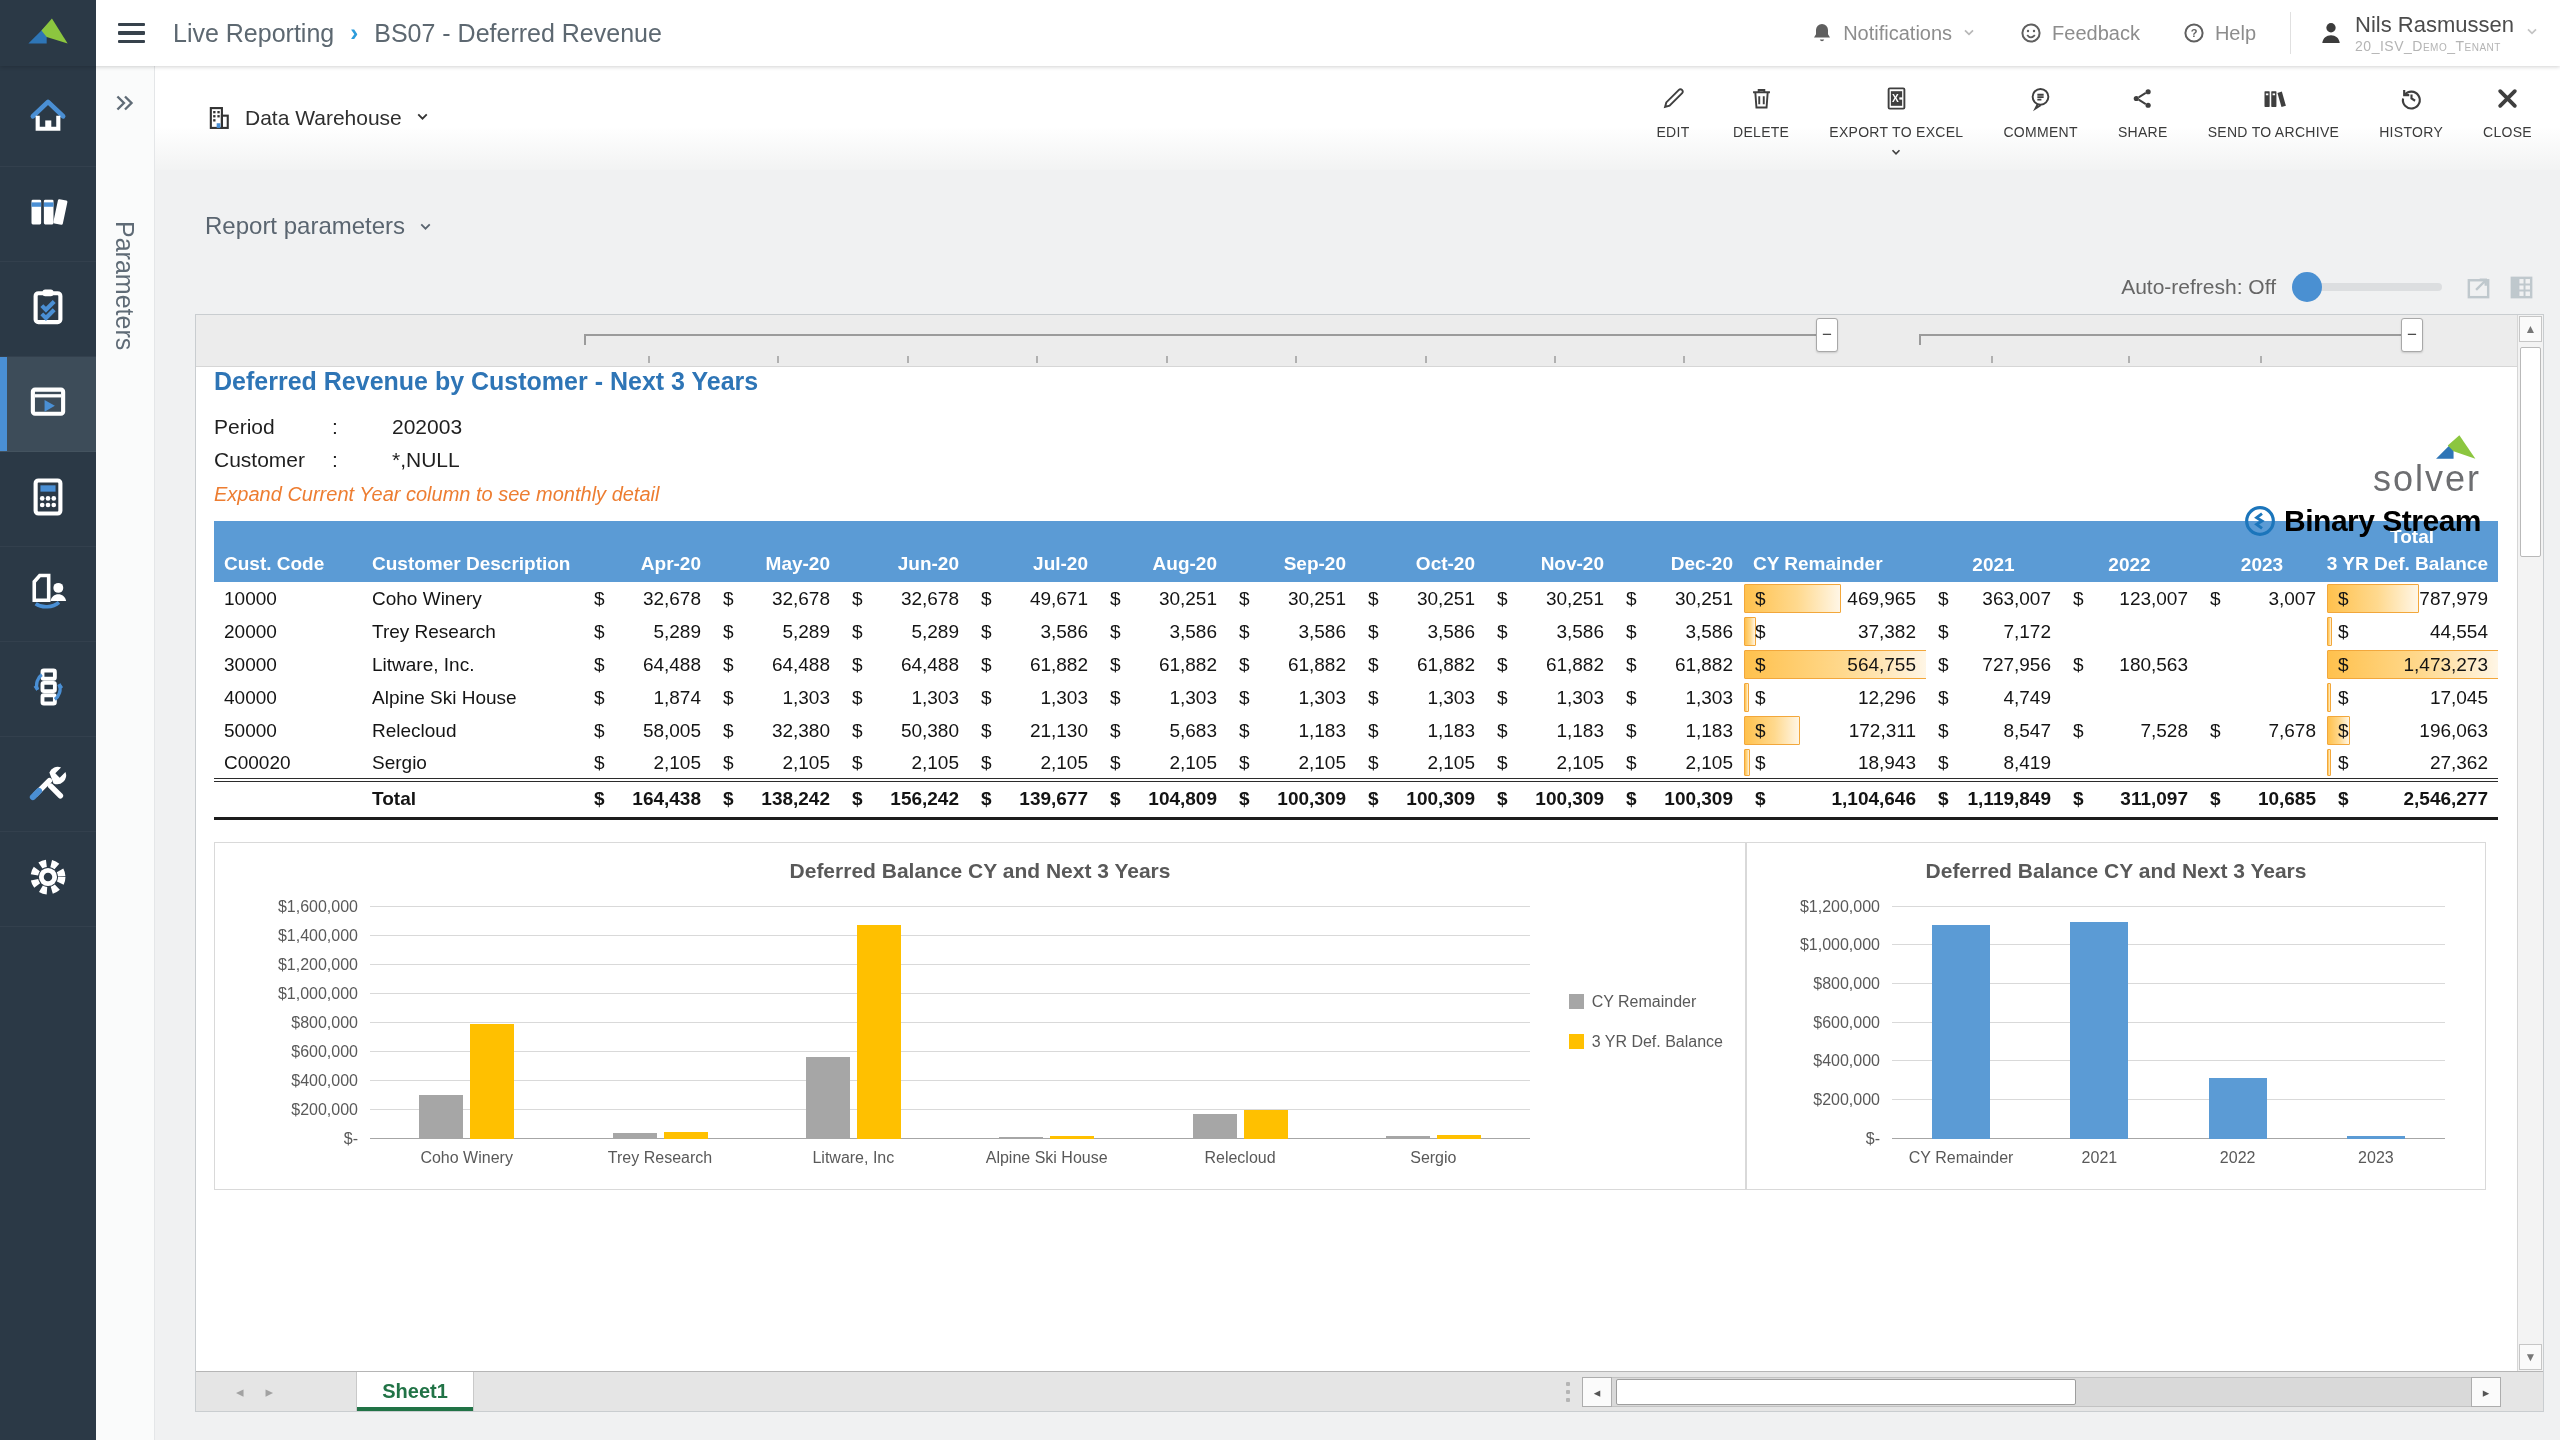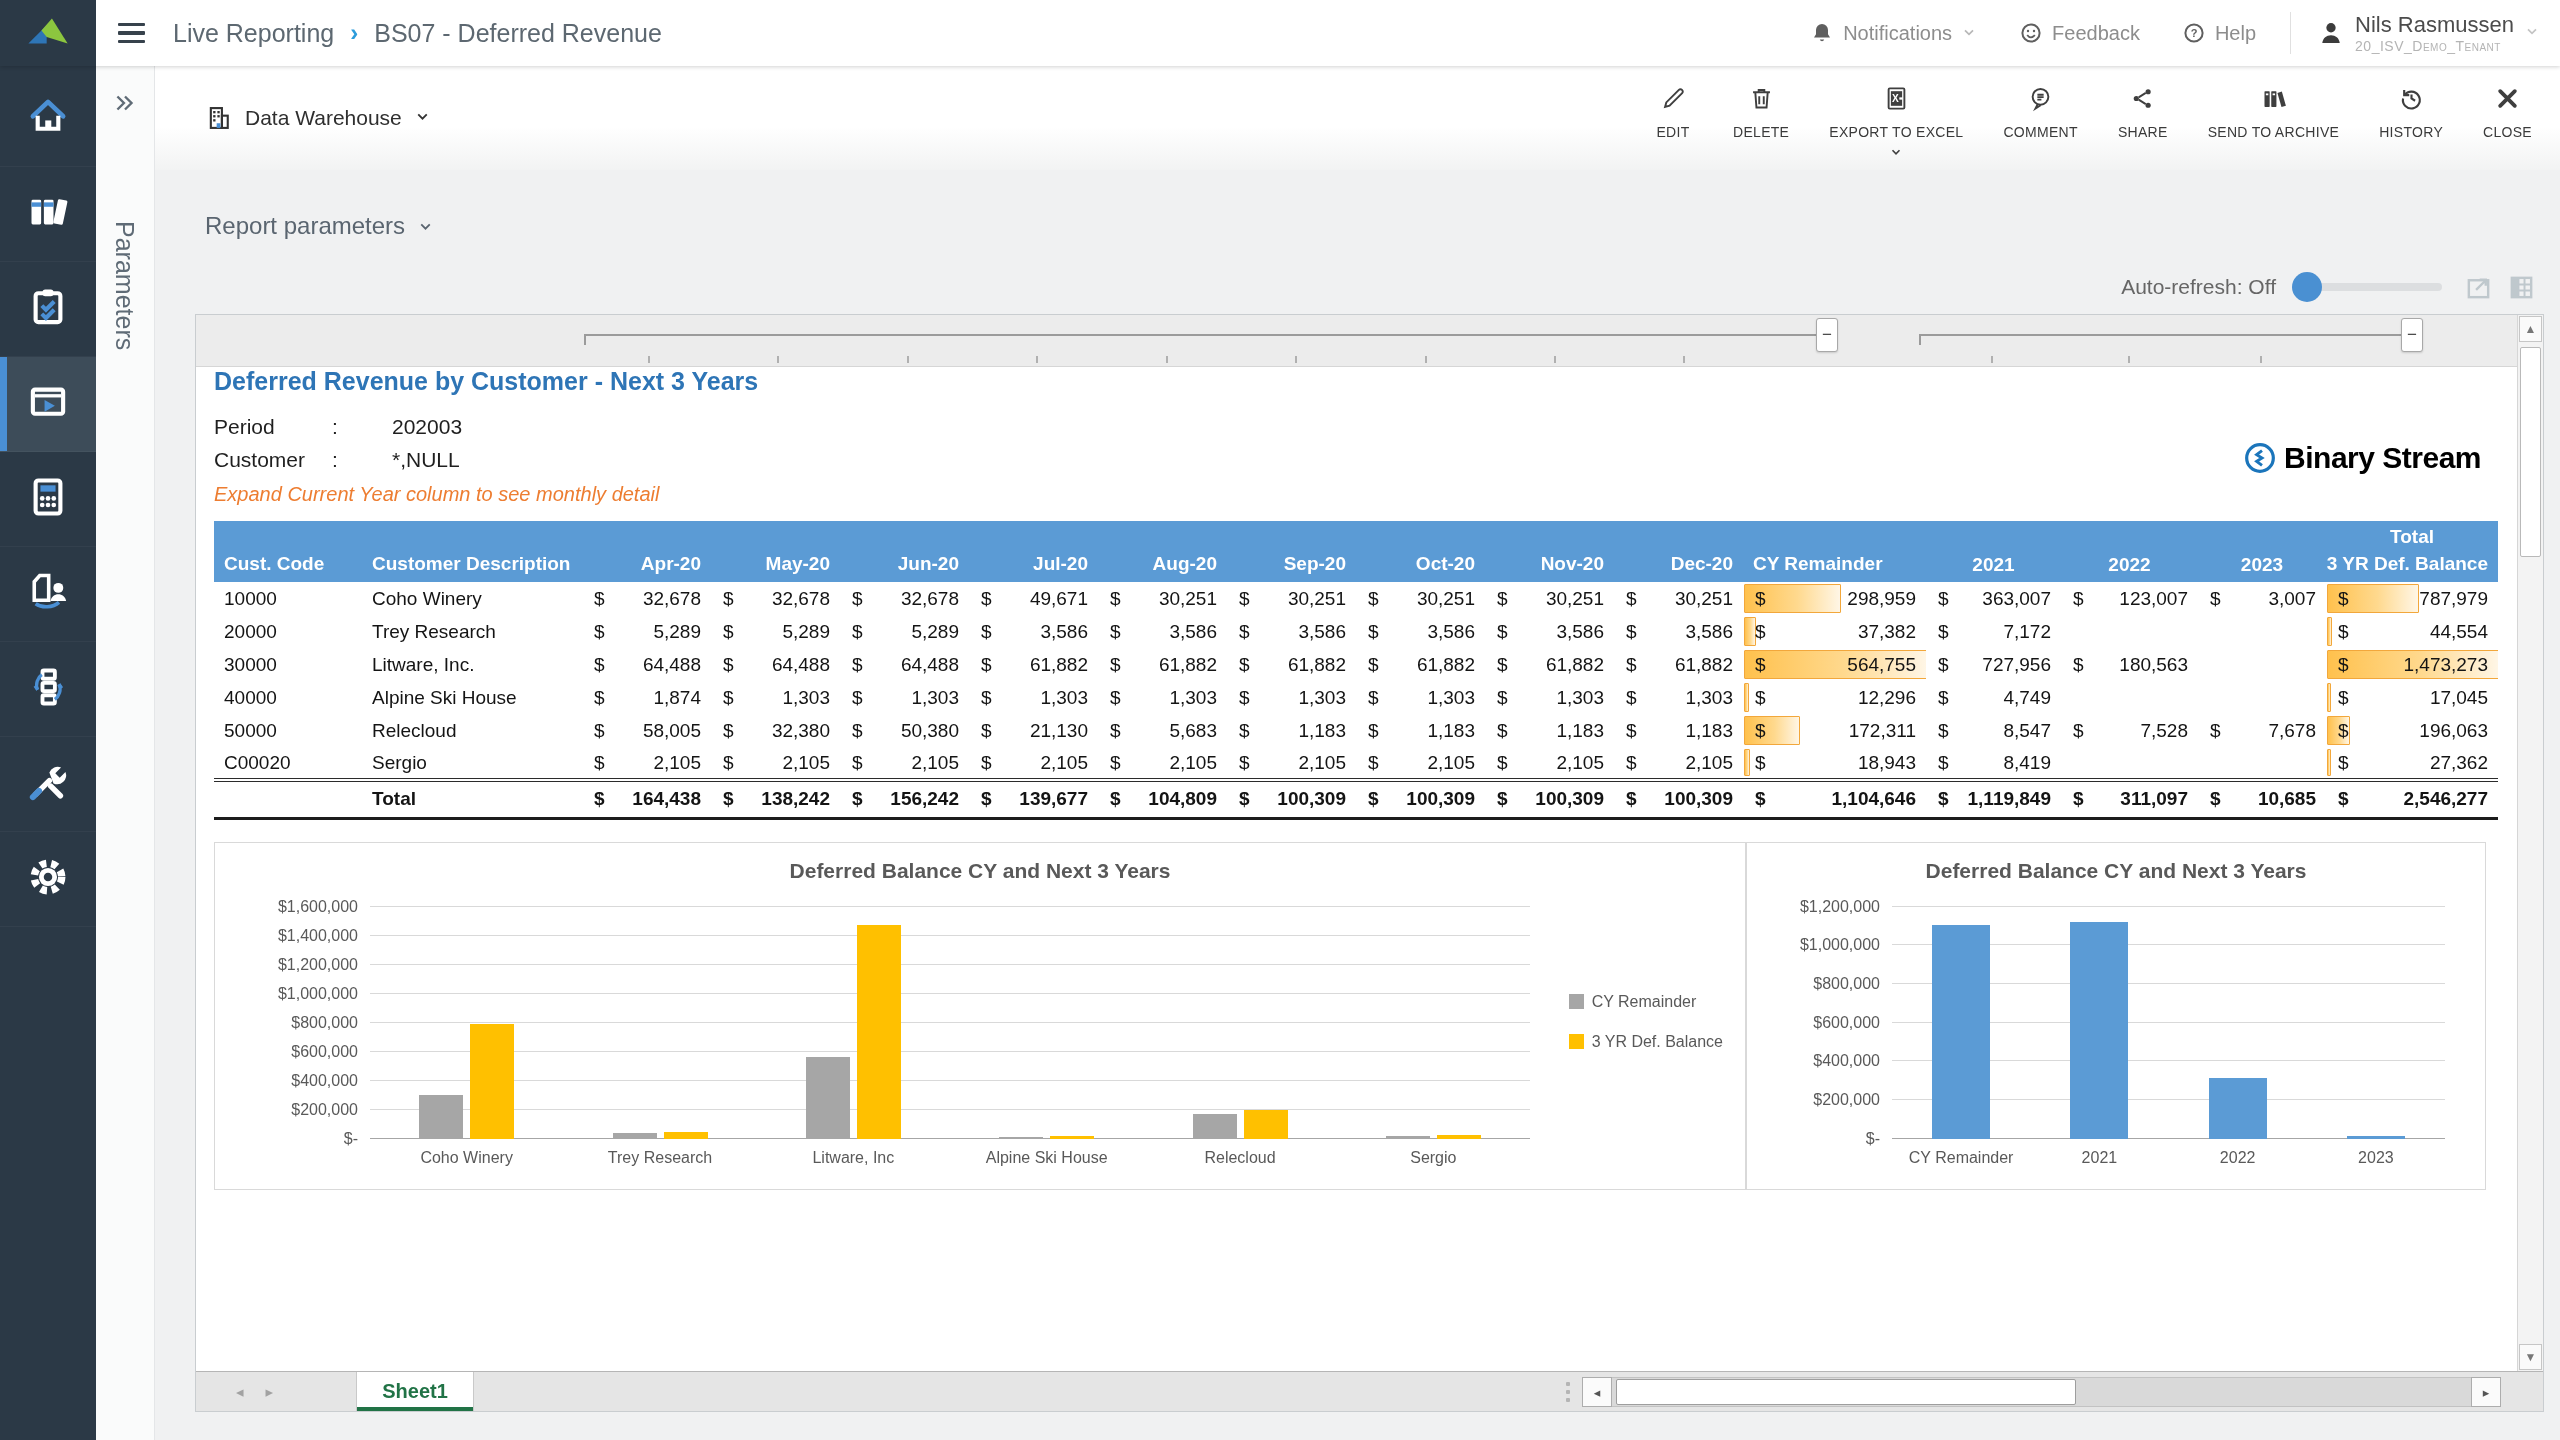--- a/index.html
+++ b/index.html
@@ -437,20 +437,27 @@
       </div>
 
     <div class="vscroll">
       <div class="vs-btn vs-up">▲</div>
       <div class="vs-thumb"></div>
       <div class="vs-btn vs-down">▼</div>
     </div>
 
     <div class="canvas">
       <div class="rpt-logos">
+        <div class="logo-solver">
+          <svg viewBox="0 0 34 22" width="52" height="32">
+            <polygon points="4,19 16,7 16,19" fill="#2e75b6"></polygon>
+            <polygon points="12,10 20,3 31,19 16,14" fill="#8cc63f"></polygon>
+          </svg>
+          <span class="solver-text">solver</span>
+        </div>
         <div class="logo-bs">
           <svg viewBox="0 0 24 24" width="32" height="32">
             <circle cx="12" cy="12" r="10" fill="none" stroke="#1b75bb" stroke-width="2.4"></circle>
             <path d="M13.5 6.5l-4 3 4 2.5-4 2.5 4 3" fill="none" stroke="#1b75bb" stroke-width="2.2"></path>
           </svg>
           <span class="bs-text">Binary Stream</span>
         </div>
       </div>
 
       <div class="rpt-title">Deferred Revenue by Customer - Next 3 Years</div>
@@ -566,21 +573,21 @@
               <td>
                 <div class="mc">
                   <span class="cur">$</span>
                   <span class="val">30,251</span>
                 </div>
               </td>
               <td>
                 <div class="dbar" style="width: 52.9361%;"></div>
                 <div class="mc">
                   <span class="cur">$</span>
-                  <span class="val">298,959</span>
+                  <span class="val">469,965</span>
                 </div>
               </td>
               <td>
                 <div class="mc">
                   <span class="cur">$</span>
                   <span class="val">363,007</span>
                 </div>
               </td>
               <td>
                 <div class="mc">

